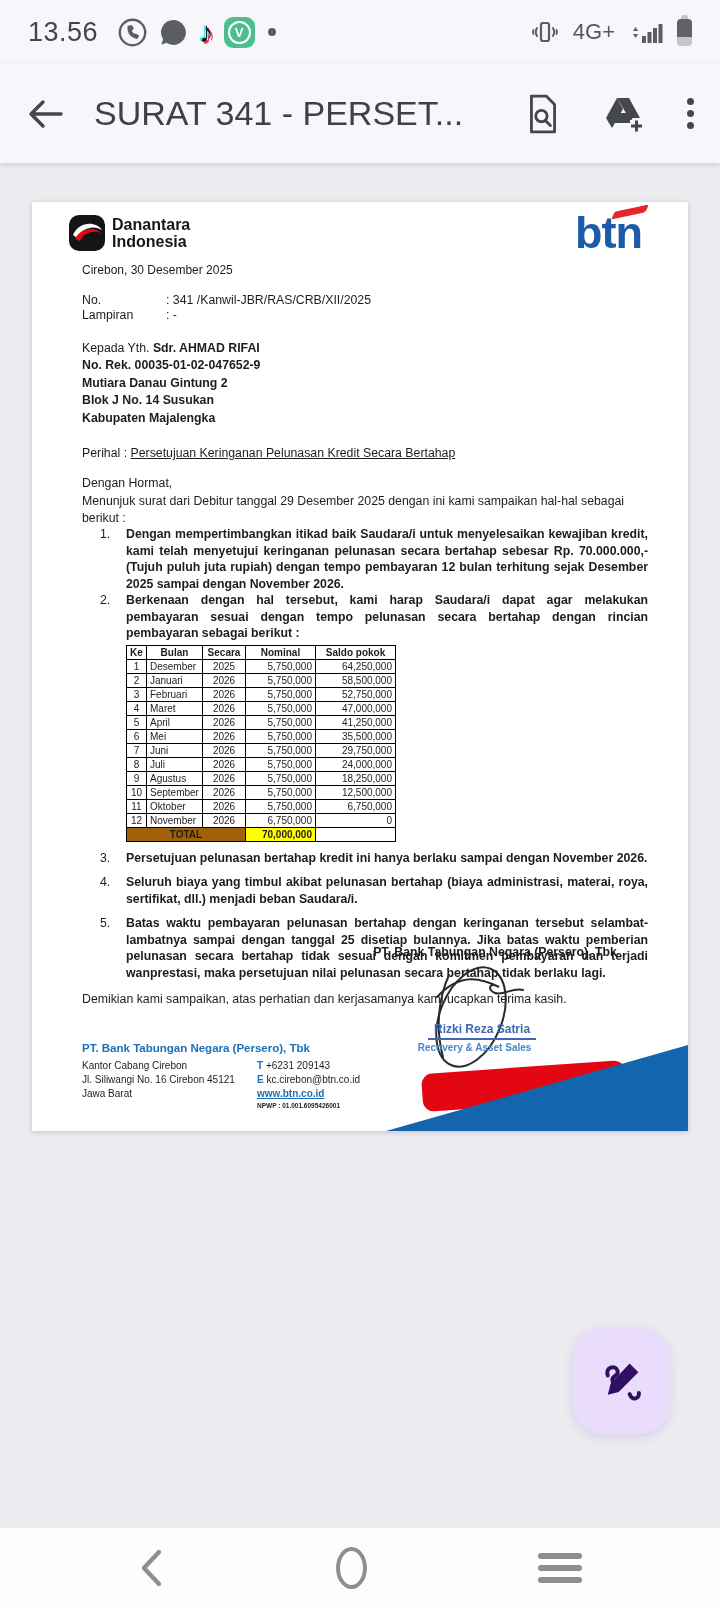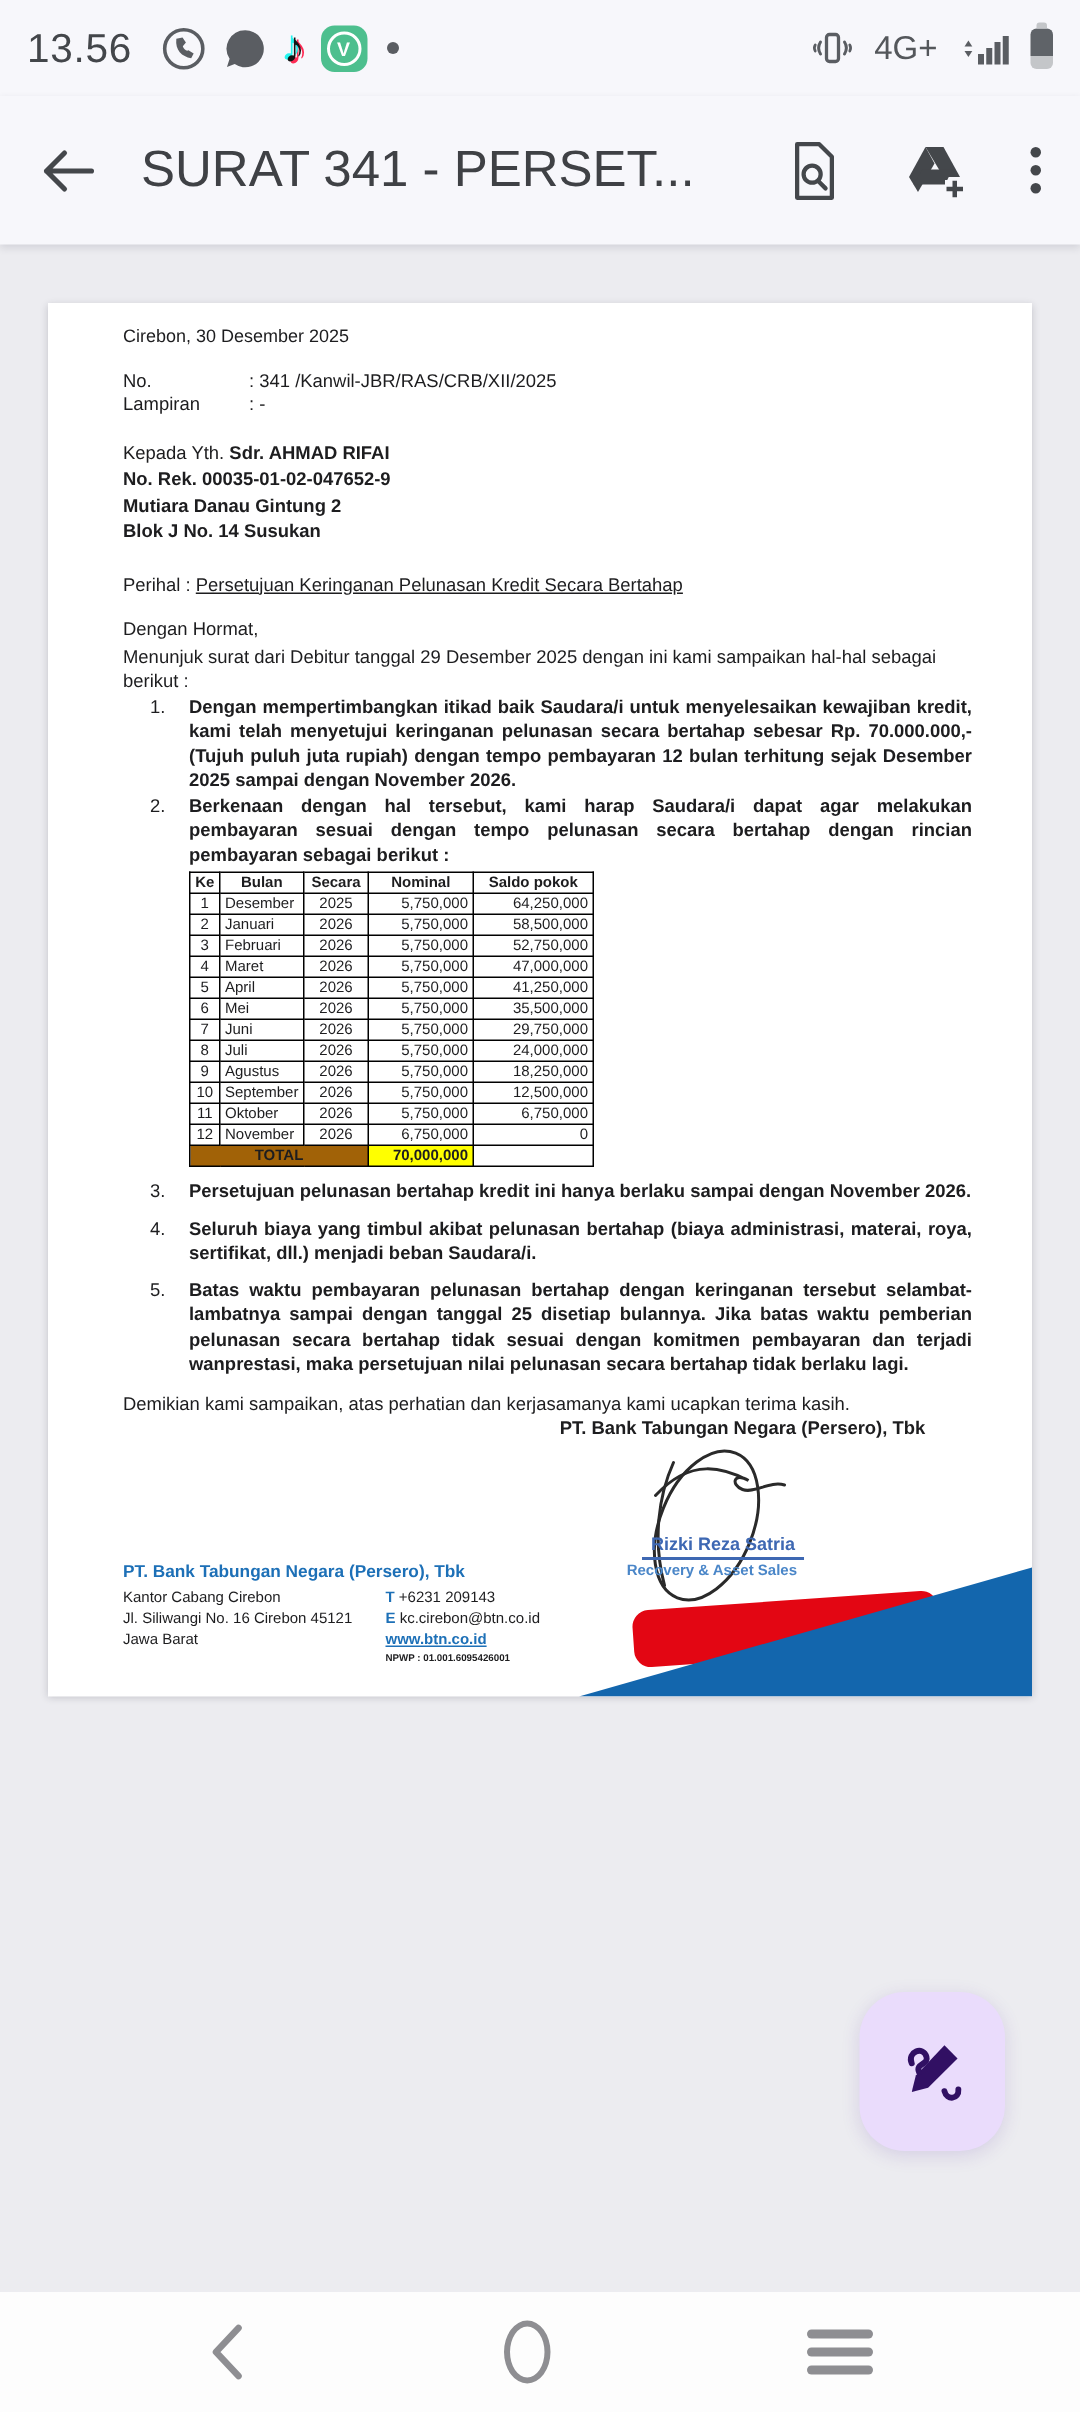--- a/index.html
+++ b/index.html
@@ -4,21 +4,21 @@
 <style>
   * { box-sizing: border-box; margin: 0; padding: 0; }
   html,body { width:720px; height:1608px; }
   body {
     font-family:"Liberation Sans", sans-serif;
     background:#ececf0; overflow:hidden; position:relative;
   }
   
   .statusbar {
     position:absolute; top:0; left:0; width:720px; height:64px;
-    background:#f7f7fb; display:flex; align-items:center; padding:0 18px;
+    background:#f7f7fb; display:flex; align-items:center; padding:0 28px;
   }
   .sb-time { font-size:27px; color:#43464a; margin-right:14px; letter-spacing:.5px; }
   .sb-ico { display:flex; align-items:center; justify-content:center; margin:0 5px; }
   .tiktok { font-size:29px; color:#151515; line-height:1;
     text-shadow:-2px -1px 0 #25f4ee, 2px 1.5px 0 #fe2c55; }
   .vapp { width:31px; height:31px; border-radius:9px; background:#4dbf8e;
     display:flex; align-items:center; justify-content:center; }
   .vapp .ring { width:23px; height:23px; border:2px solid #fff; border-radius:50%;
     display:flex; align-items:center; justify-content:center;
     color:#fff; font-size:13px; font-weight:bold; }
@@ -179,39 +179,57 @@
     <span style="display:flex; flex-direction:column; gap:5px;">
       <span style="width:7px;height:7px;border-radius:50%;background:#44474b;"></span>
       <span style="width:7px;height:7px;border-radius:50%;background:#44474b;"></span>
       <span style="width:7px;height:7px;border-radius:50%;background:#44474b;"></span>
     </span>
   </div>
 </div>
 
 <div class="page">
   <div class="doc-body">
+    <div class="doc-header">
+      <div class="brand-left">
+        <svg width="38" height="38" viewBox="0 0 38 38">
+            <rect x="1" y="1" width="36" height="36" rx="10" fill="#141414"></rect>
+            <path d="M5 21 C11 7 28 7 34 16 C26 11 15 13 9 24 Z" fill="#fff"></path>
+            <path d="M7 25 C13 13 27 13 33 19 C25 16 16 18 12 27 Z" fill="#e30613"></path>
+          </svg>
+        <div class="brand-left-text">
+          <div>Danantara</div>
+          <div>Indonesia</div>
+        </div>
+      </div>
+      <div class="brand-right">
+        <span class="btn-word">btn</span>
+        <span class="btn-accent"></span>
+      </div>
+    </div>
 
     <div class="dateline">Cirebon, 30 Desember 2025</div>
 
     <div class="meta">
       <div class="meta-row">
         <span class="meta-label">No.</span>
         <span>:  341 /Kanwil-JBR/RAS/CRB/XII/2025</span>
       </div>
       <div class="meta-row">
         <span class="meta-label">Lampiran</span>
         <span>:  -</span>
       </div>
     </div>
 
     <div class="recipient">
       <div><span>Kepada Yth. </span><b>Sdr. AHMAD RIFAI</b></div>
       <div><b>No. Rek. 00035-01-02-047652-9</b></div>
       <div><b>Mutiara Danau Gintung 2</b></div>
       <div><b>Blok J No. 14 Susukan</b></div>
+      <div><b>Kabupaten Majalengka</b></div>
     </div>
 
     <div class="perihal">
       <span>Perihal : </span>
       <span class="perihal-value">Persetujuan Keringanan Pelunasan Kredit Secara Bertahap</span>
     </div>
 
     <div class="salutation">Dengan Hormat,</div>
     <div class="intro">Menunjuk surat dari Debitur tanggal 29 Desember 2025 dengan ini kami sampaikan hal-hal sebagai berikut :</div>
 

